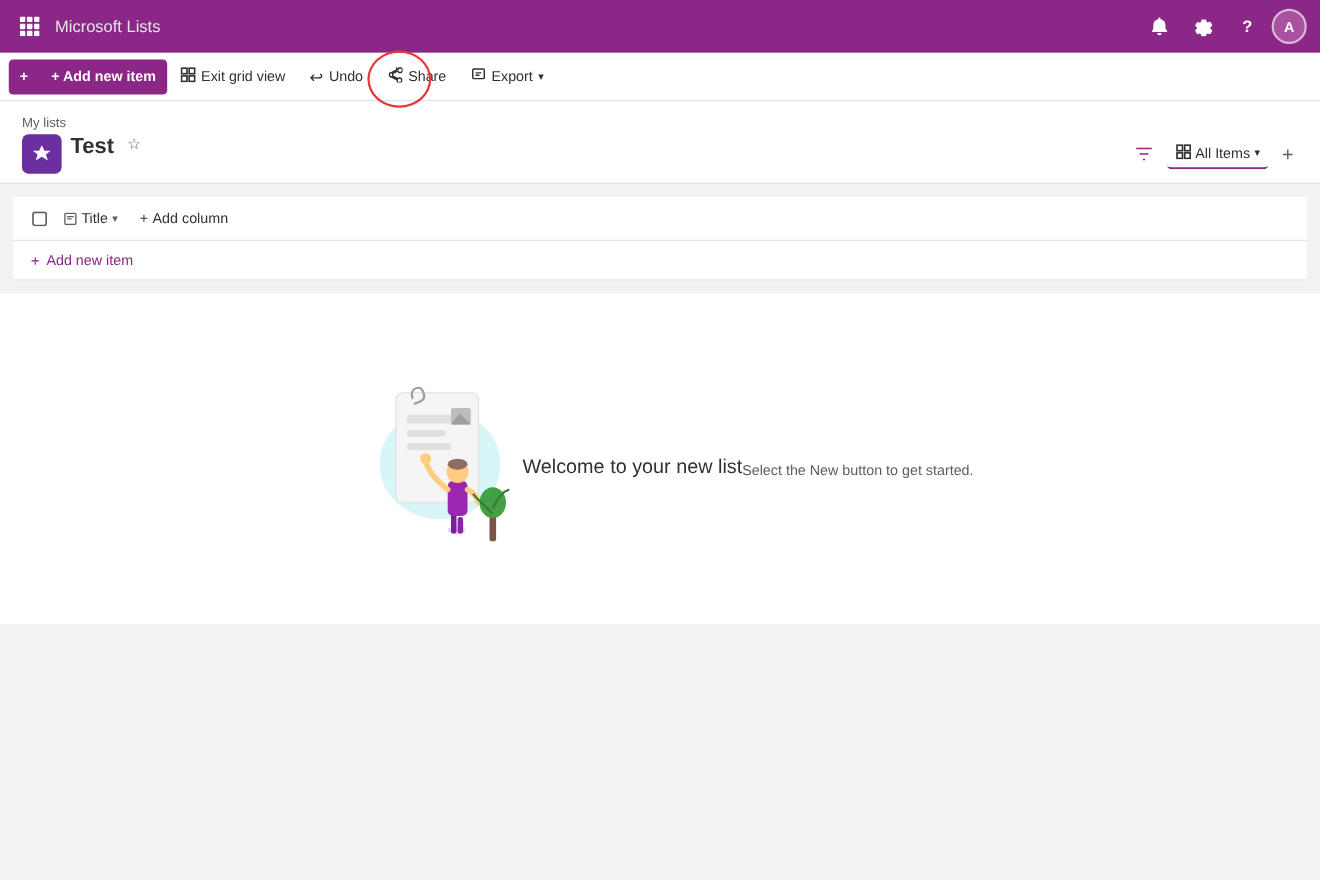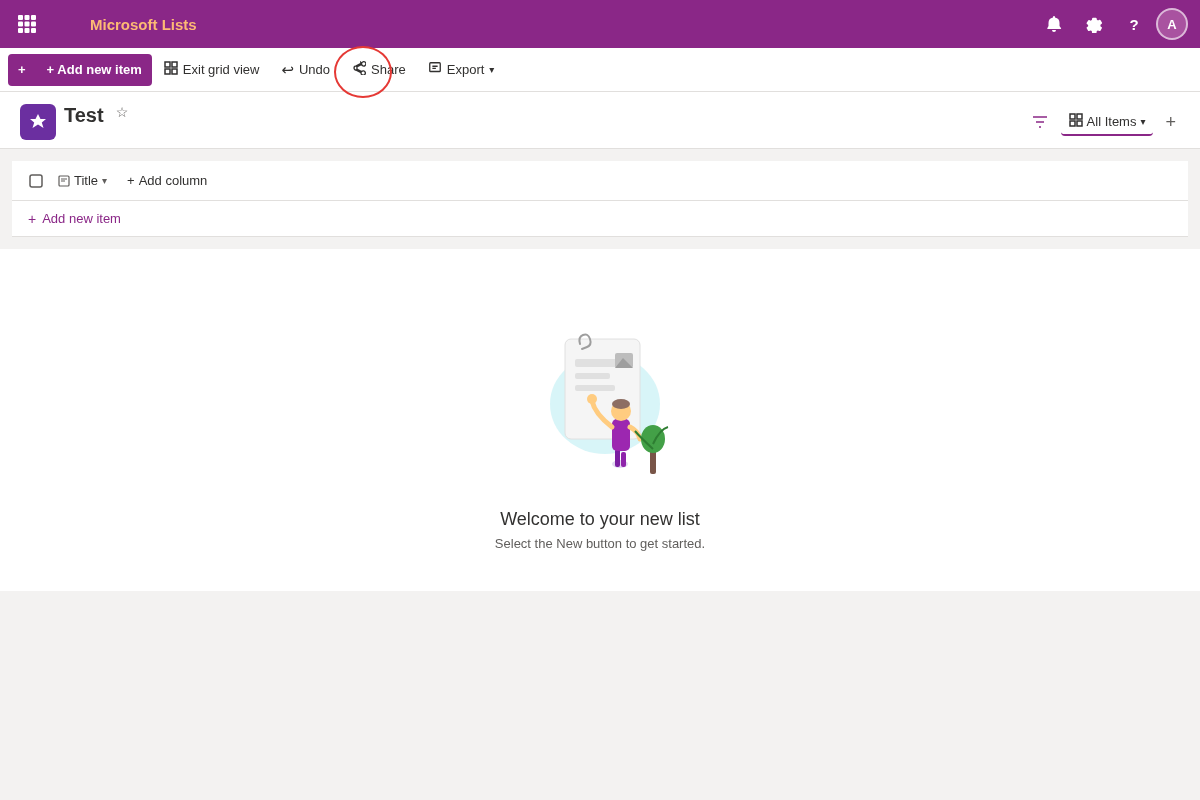--- a/index.html
+++ b/index.html
@@ -16,25 +16,24 @@
     }
     .nav-grid-icon {
       color: white;
       font-size: 18px;
       cursor: pointer;
       padding: 6px;
       display: flex;
       align-items: center;
     }
     .nav-title {
-      color: #fdba74;
+      color: #e5e5e5;
       font-size: 15px;
-      font-weight: 700;
+      font-weight: 400;
       flex: 1;
-      margin-left: 40px;
     }
     .nav-right {
       display: flex;
       align-items: center;
       gap: 4px;
     }
     .nav-icon-btn {
       color: white;
       background: none;
       border: none;
@@ -262,21 +261,21 @@
       color: #8a2787;
       cursor: pointer;
       padding: 0 8px;
       border: none;
       background: none;
     }
 
     
     .empty-state {
       display: flex;
-      flex-direction: column;
+      flex-direction: row;
       align-items: center;
       justify-content: center;
       padding: 60px 20px 40px;
       background: white;
     }
     .empty-illustration {
       width: 160px;
       height: 180px;
       margin-bottom: 20px;
     }
@@ -369,20 +368,23 @@
     </span>
     <span>Export</span>
     <span style="font-size:10px;">▾</span>
   </button>
 
   <div class="toolbar-spacer"></div>
 
 </div>
 
 <div class="list-header">
+  <div class="breadcrumb">
+    <span>My lists</span>
+  </div>
   <div class="list-title-row">
     <div class="list-title-left">
       <div class="list-icon">
         <svg width="20" height="20" viewBox="0 0 20 20" fill="white">
           <path d="M10 2L12.5 7H18L13.8 10.5L15.5 16L10 12.5L4.5 16L6.2 10.5L2 7H7.5L10 2Z"></path>
         </svg>
       </div>
       <span class="list-name">Test</span>
       <span class="star-icon">☆</span>
     </div>

